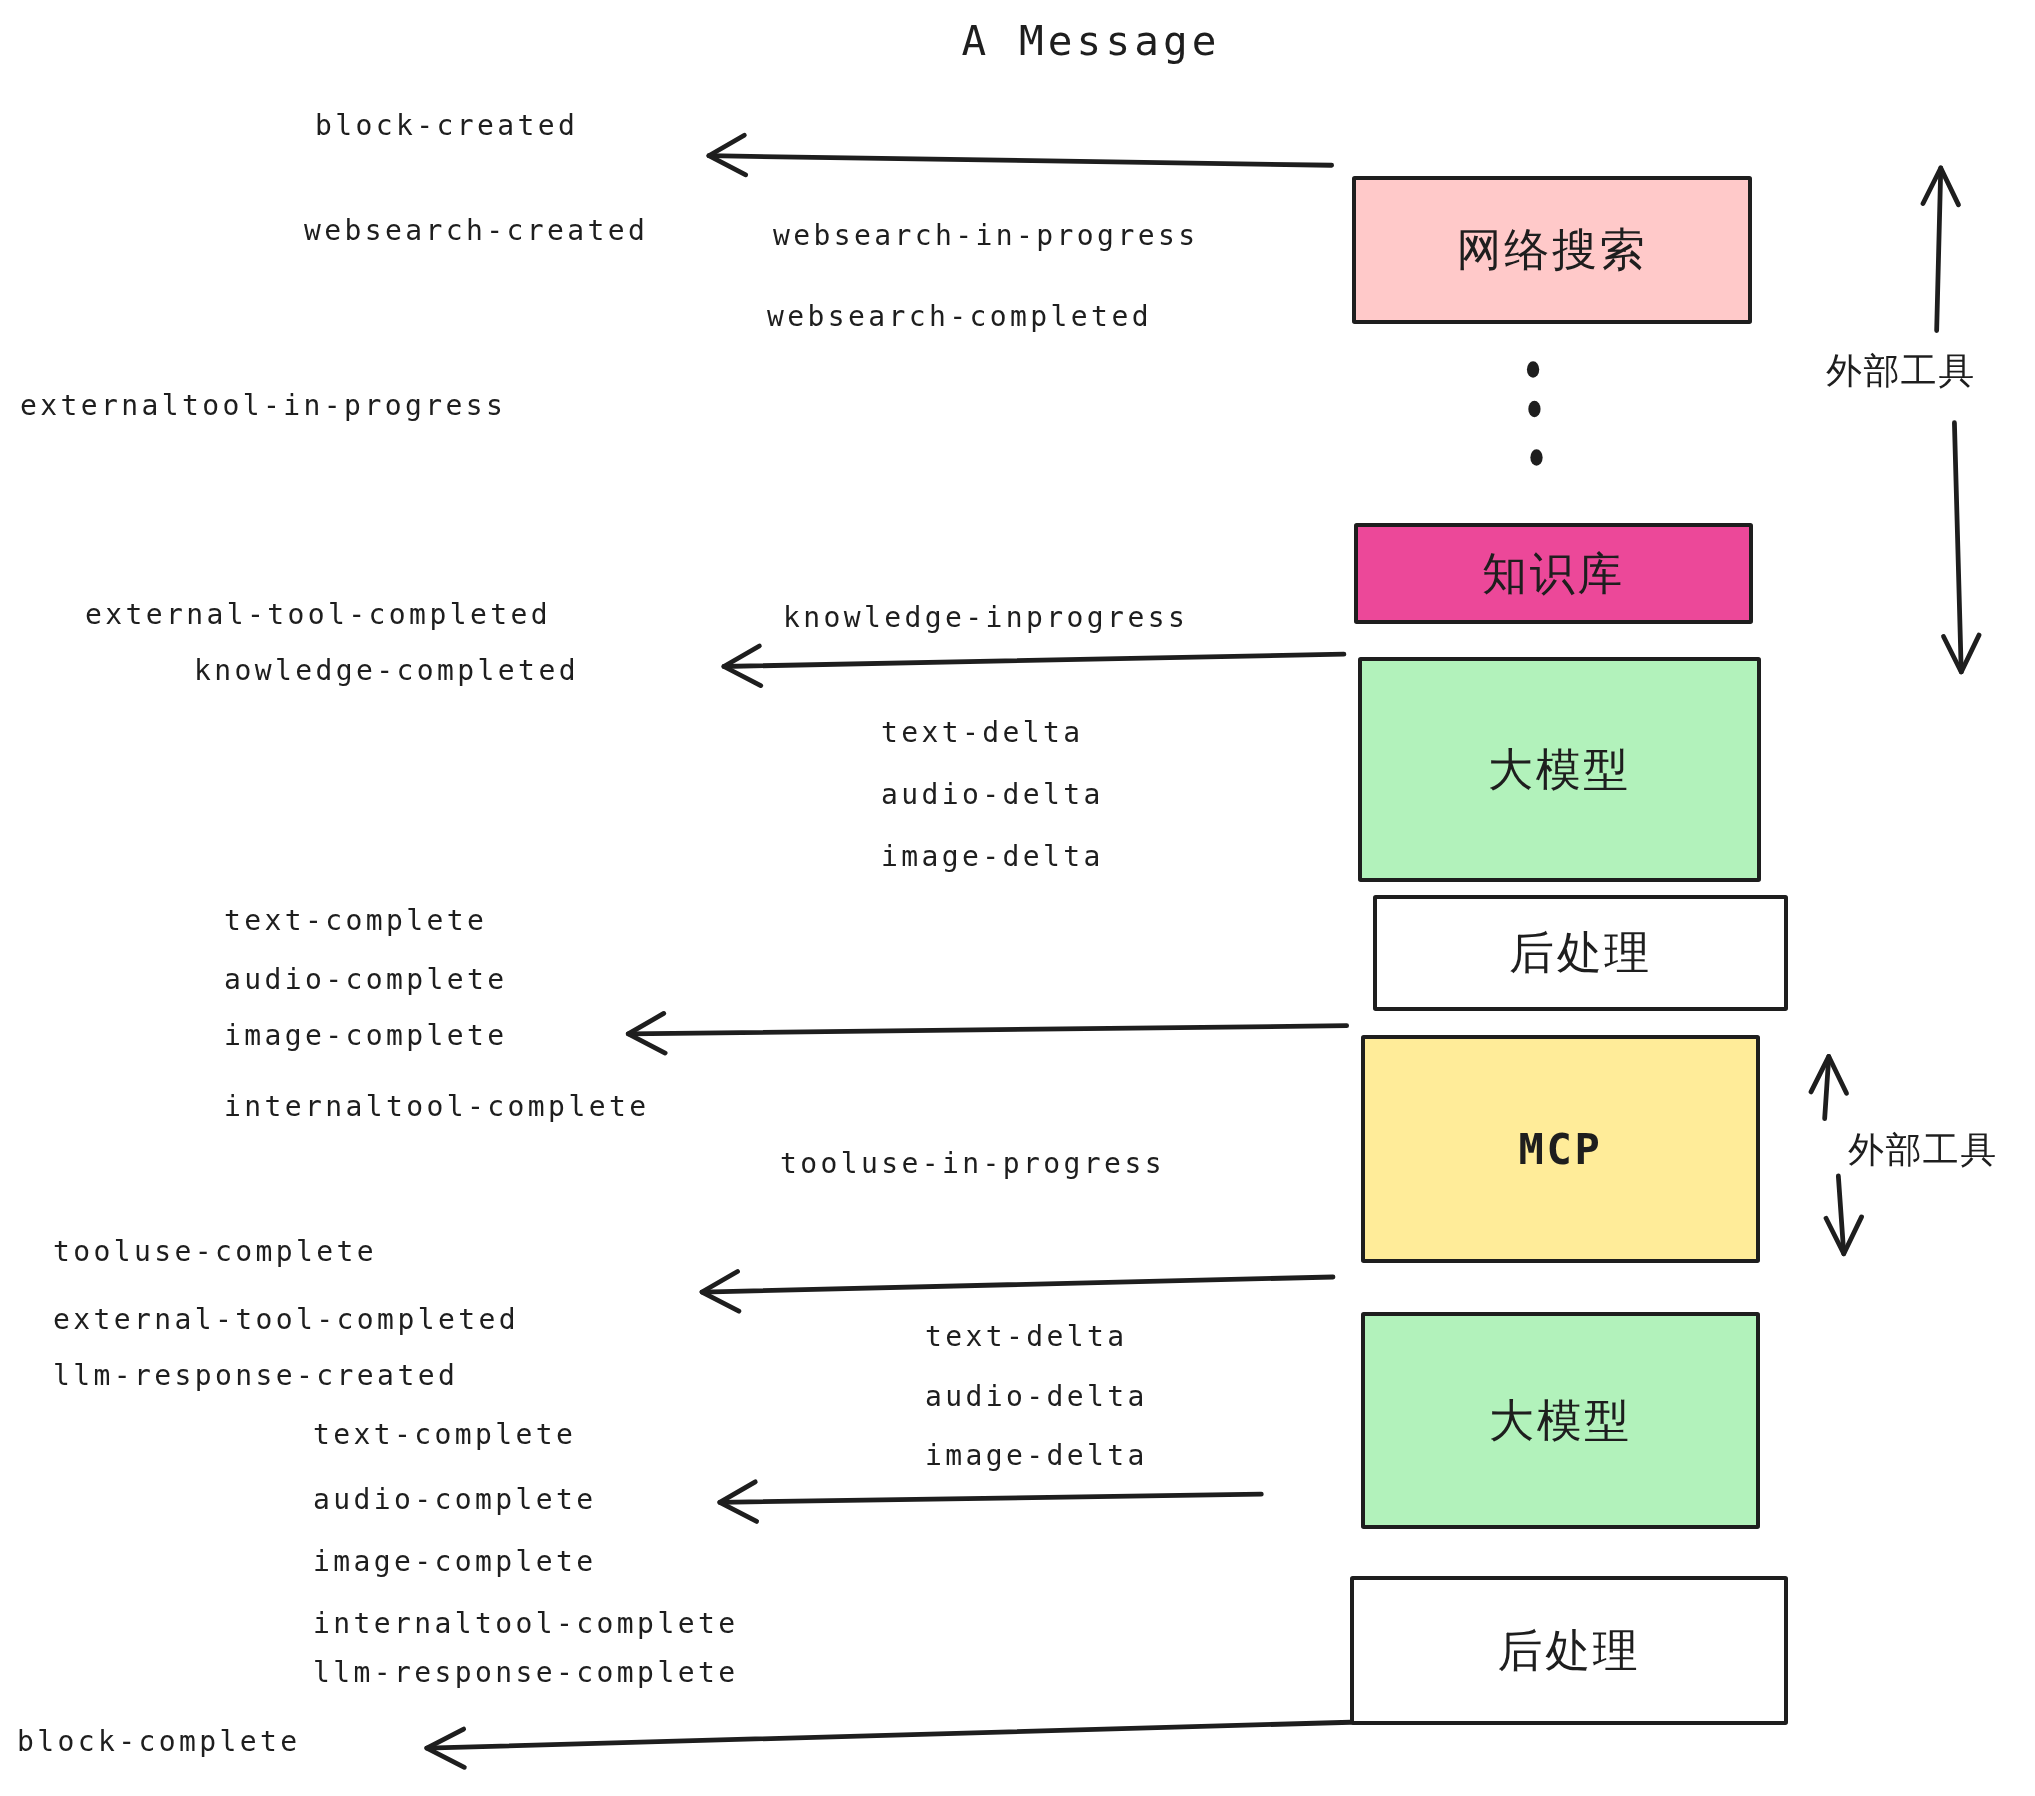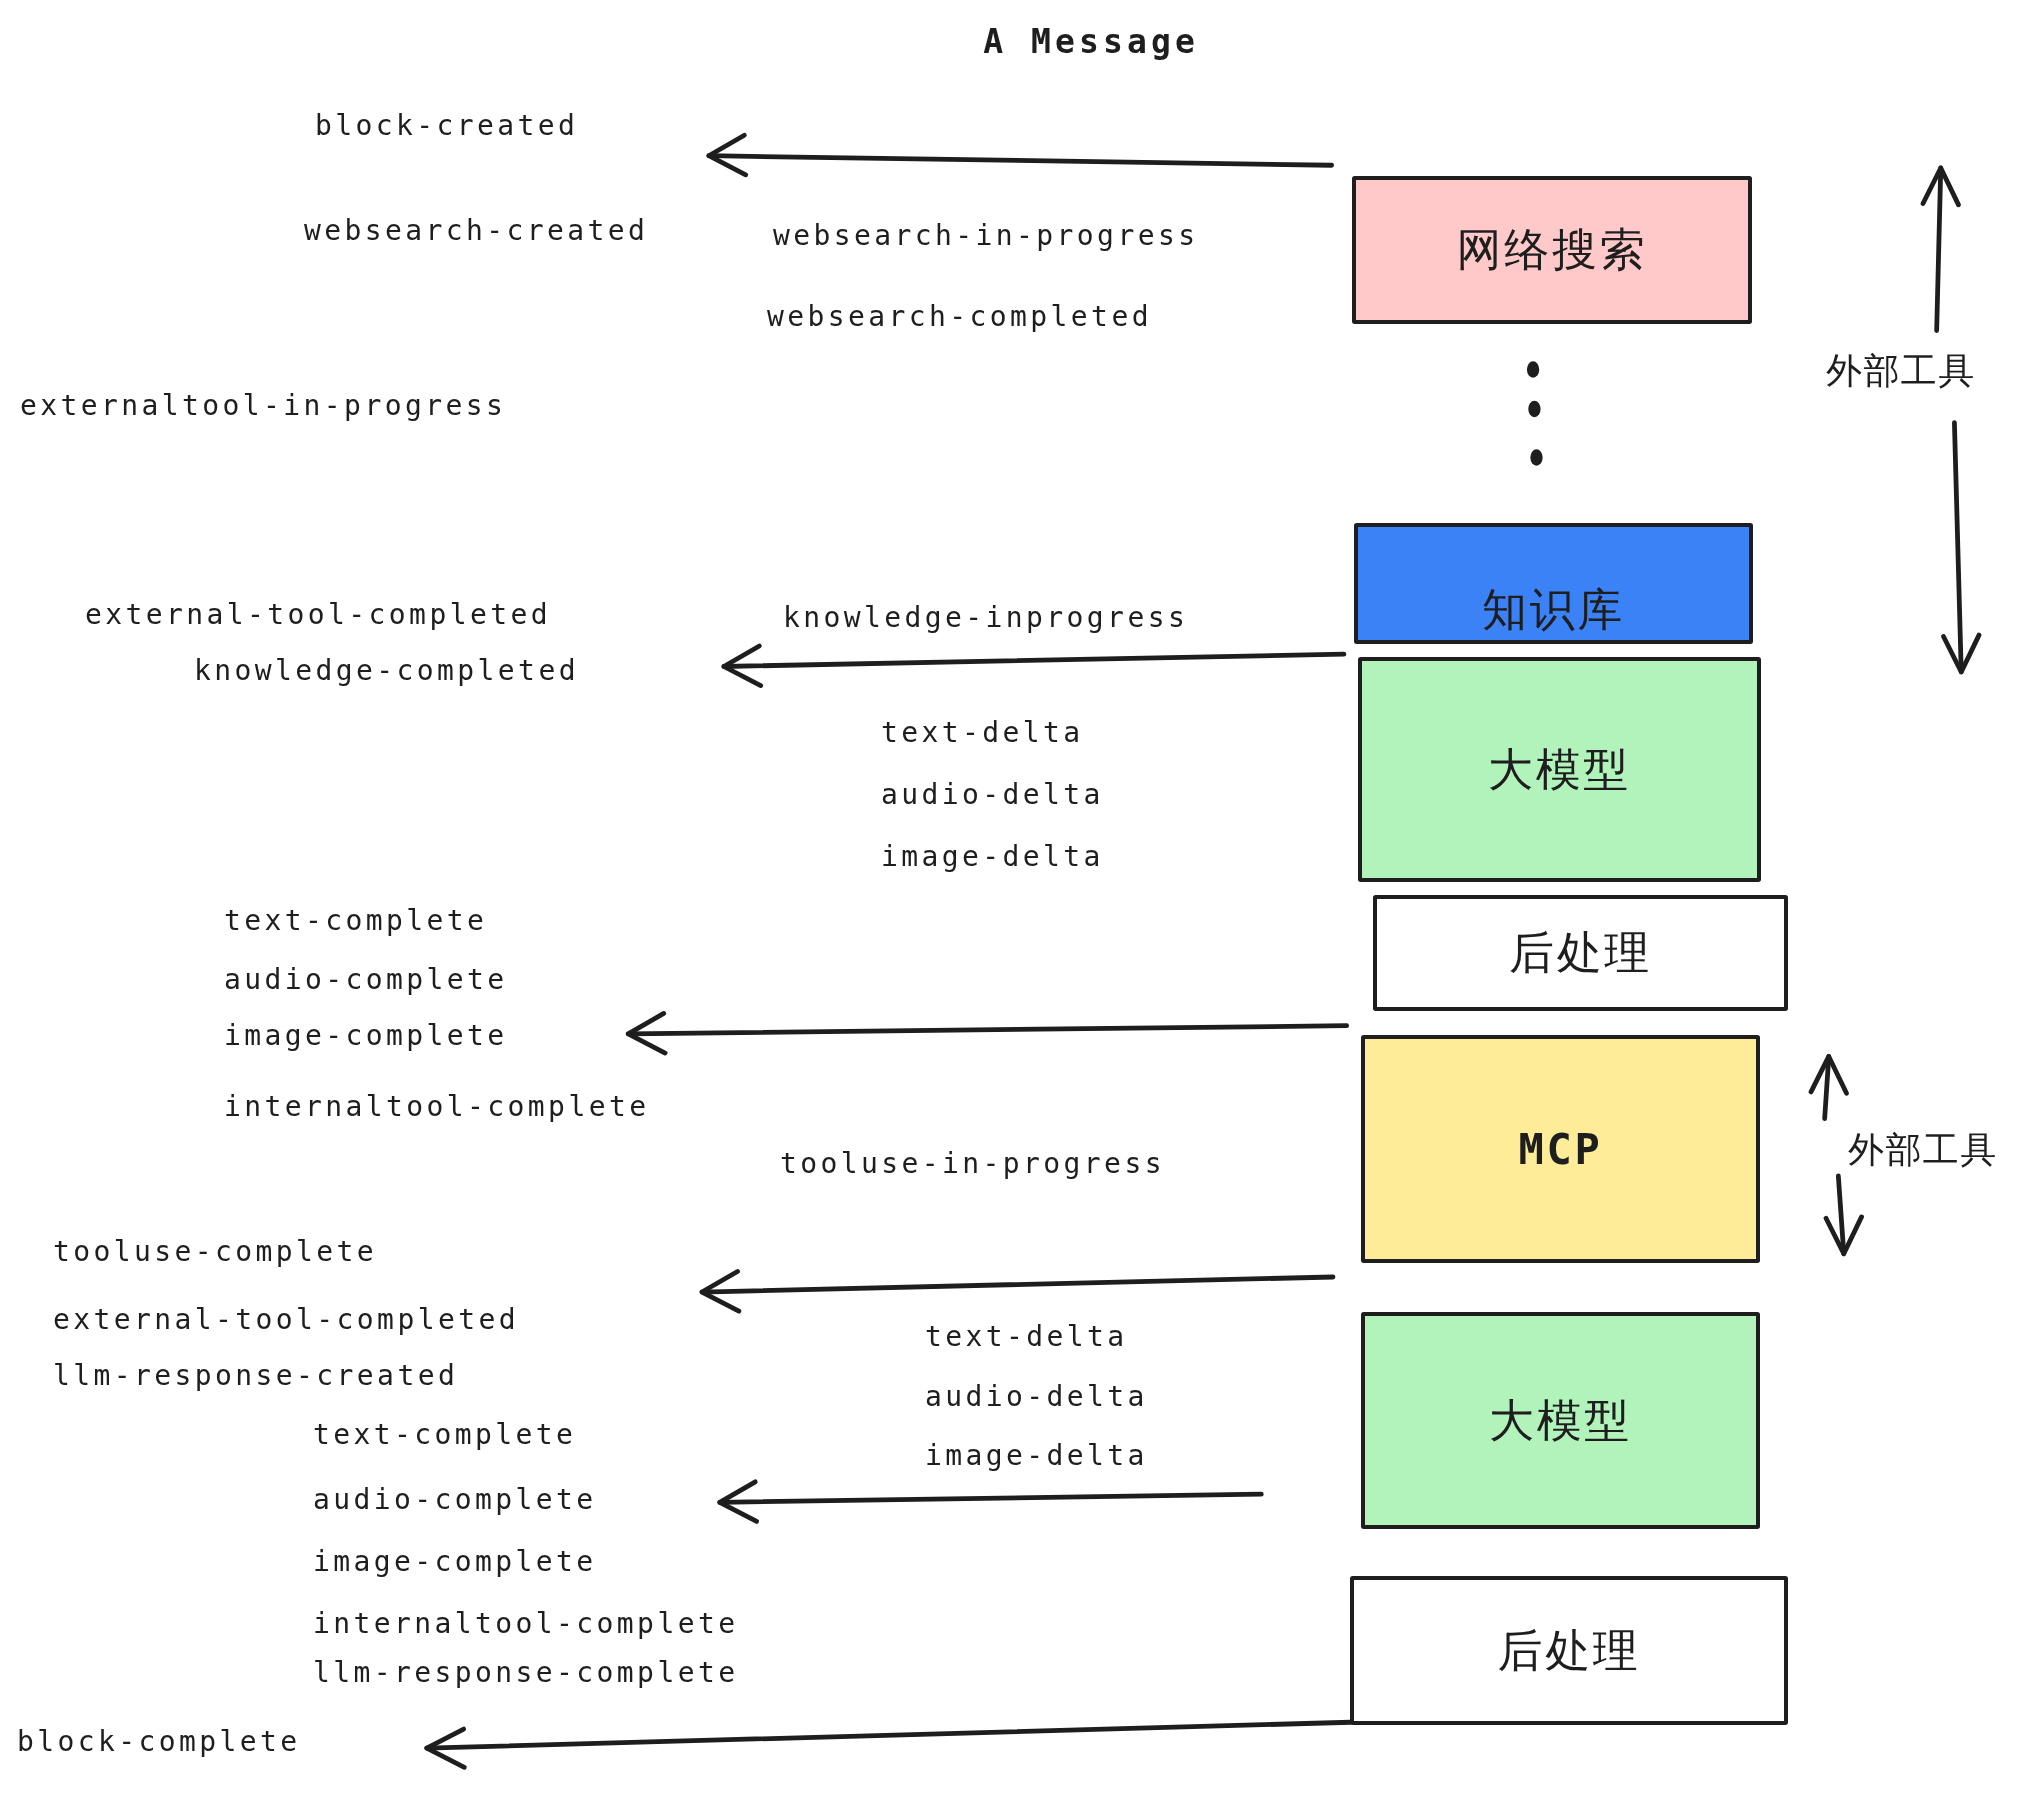--- a/index.html
+++ b/index.html
@@ -17,22 +17,22 @@
     position:absolute;
     height:55px;line-height:55px;
     font-size:28px;letter-spacing:3.4px;
     white-space:nowrap;
     font-family:"DejaVu Sans Mono", monospace;
     color:#1e1e1e;
   }
   .title{
     position:absolute;
     height:55px;line-height:55px;
-    font-size:33px;letter-spacing:4.1px;
-    font-weight:bold;white-space:nowrap;
+    font-size:41px;letter-spacing:4.1px;
+    font-weight:normal;white-space:nowrap;
     transform:translateX(-50%);
   }
   .box{
     position:absolute;
     border:4.1px solid #1e1e1e;
     border-radius:2.7px;
     box-sizing:border-box;
     display:flex;align-items:center;justify-content:center;
   }
   .box-label{
@@ -110,21 +110,21 @@
     <ellipse cx="2247" cy="599" rx="9" ry="12"></ellipse>
     <ellipse cx="2250" cy="670" rx="9" ry="12"></ellipse>
   </g>
 </svg>
 
 <div class="title" style="left:1091px;top:13.7px;">A Message</div>
 
 <div class="box" style="left: 1352px; top: 176px; width: 400px; height: 148px; background-color: rgb(255, 201, 201);">
   <span class="box-label">网络搜索</span>
 </div>
-<div class="box" style="left: 1354px; top: 523px; width: 399px; height: 121px; background-color: #3b82f6; align-items: flex-end;">
+<div class="box" style="left: 1354px; top: 523px; width: 399px; height: 101px; background-color: #ec4899;">
   <span class="box-label">知识库</span>
 </div>
 <div class="box" style="left: 1358px; top: 657px; width: 403px; height: 225px; background-color: rgb(178, 242, 187);">
   <span class="box-label">大模型</span>
 </div>
 <div class="box" style="left: 1373px; top: 895px; width: 415px; height: 116px; background-color: rgb(255, 255, 255);">
   <span class="box-label">后处理</span>
 </div>
 <div class="box" style="left: 1361px; top: 1035px; width: 399px; height: 228px; background-color: rgb(255, 236, 153); text-align: right;">
   <span class="box-label mono">MCP</span>

